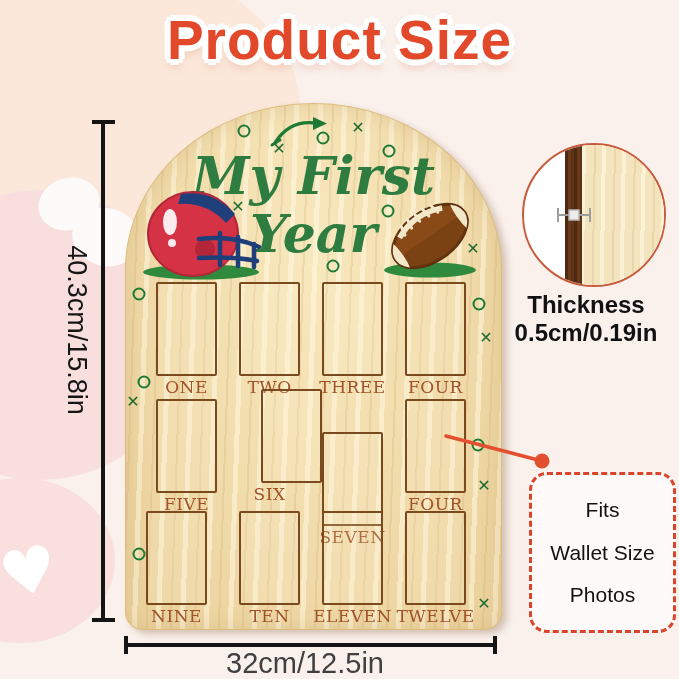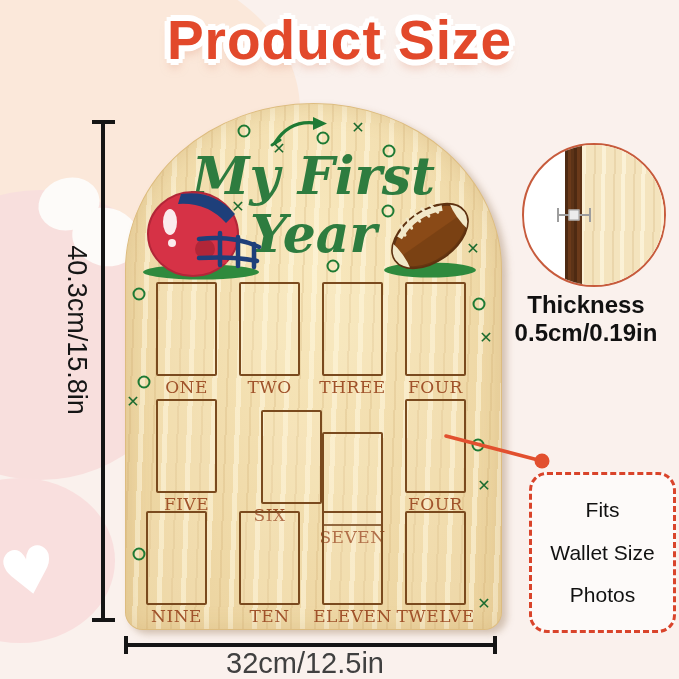--- a/index.html
+++ b/index.html
@@ -215,21 +215,21 @@
           <div class="slot-label">THREE</div>
         </div>
         <div class="cell" style="left: 279px; top: 178px;">
           <div class="slot"></div>
           <div class="slot-label">FOUR</div>
         </div>
         <div class="cell" style="left: 30px; top: 295px;">
           <div class="slot"></div>
           <div class="slot-label">FIVE</div>
         </div>
-        <div class="cell" style="left: 113px; top: 306px; padding-left: 22px;">
+        <div class="cell" style="left: 113px; top: 285px; padding-left: 22px;">
           <div class="slot"></div>
           <div class="slot-label">SIX</div>
         </div>
         <div class="cell" style="left: 196px; top: 295px; margin-top: 33px;">
           <div class="slot"></div>
           <div class="slot-label">SEVEN</div>
         </div>
         <div class="cell" style="left: 279px; top: 295px;">
           <div class="slot"></div>
           <div class="slot-label">FOUR</div>

